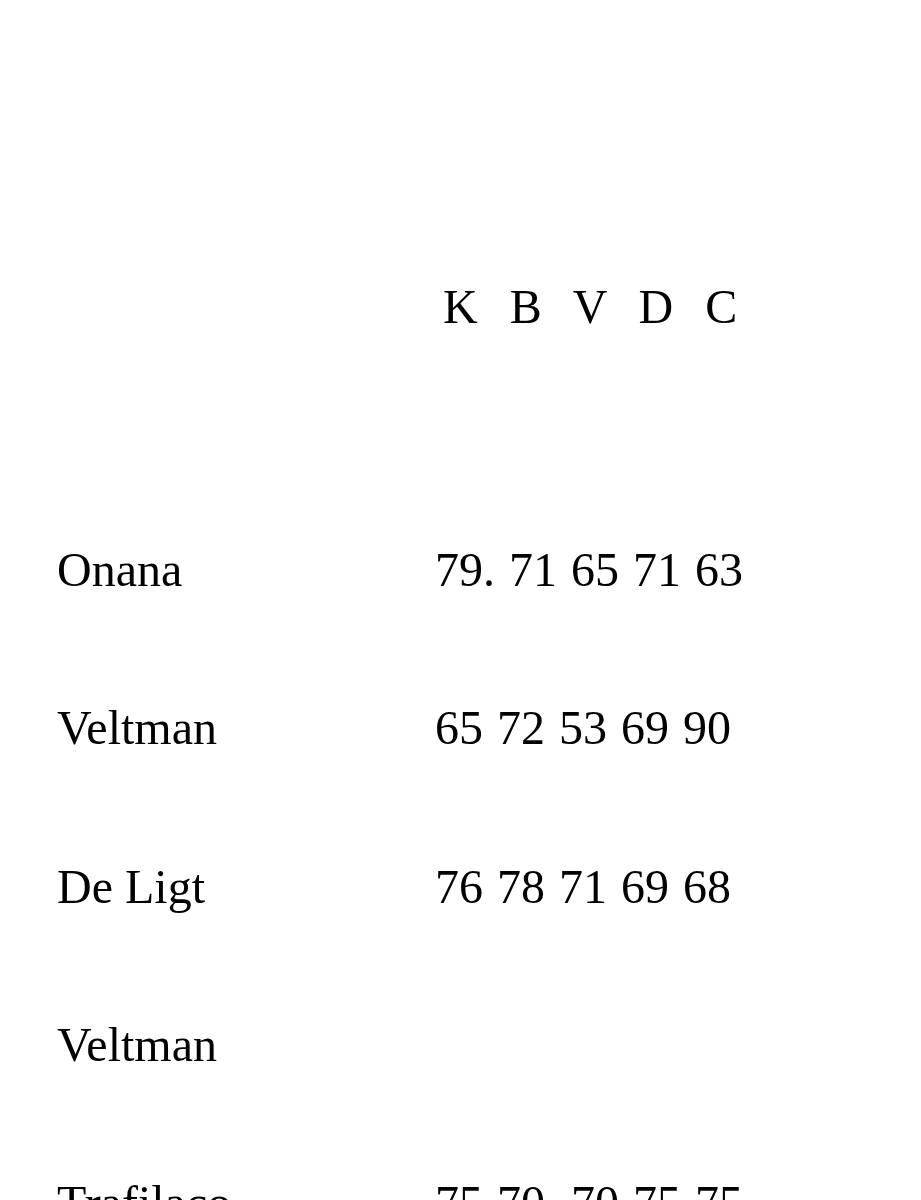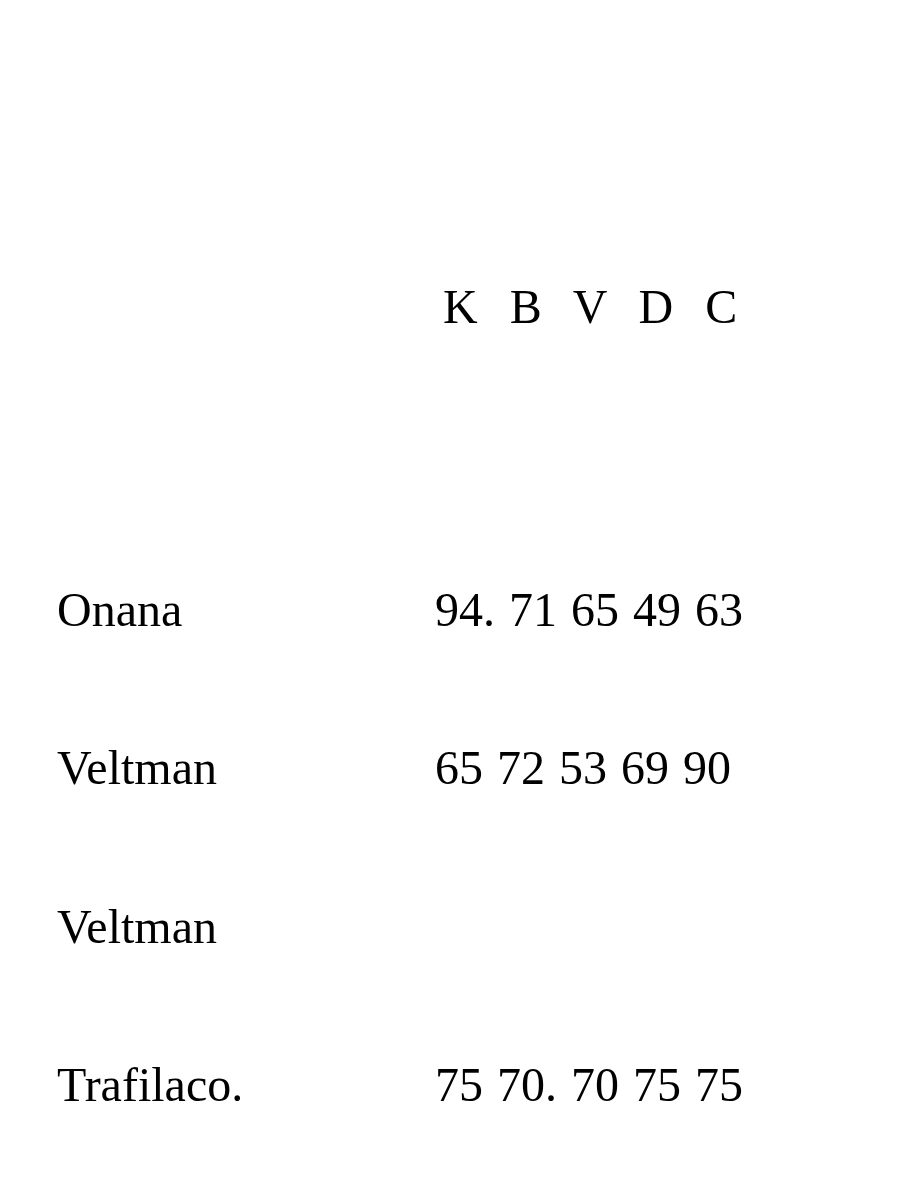--- a/index.html
+++ b/index.html
@@ -26,21 +26,20 @@
     white-space: pre;
   }
   .row {
     display: flex;
     height: 52.7px;
     align-items: baseline;
   }
   .name-cell {
     flex: none;
     width: 378px;
-    margin-top: 40px;
   }
   .vals-cell {
     flex: none;
     word-spacing: 2px;
   }
   .header-row .vals-cell {
     padding-left: 8px;
     word-spacing: 20px;
   }
 </style>
@@ -52,25 +51,29 @@
 
     
     <div class="row header-row">
       <span class="name-cell"></span>
       <span class="vals-cell">K B V D C</span>
     </div>
 
     
     <div class="row">
       <span class="name-cell">Onana</span>
-      <span class="vals-cell">94. 71 65 49 63</span>
+      <span class="vals-cell">79. 71 65 71 63</span>
     </div>
     <div class="row">
       <span class="name-cell">Veltman</span>
       <span class="vals-cell">65 72 53 69 90</span>
+    </div>
+    <div class="row">
+      <span class="name-cell">De Ligt</span>
+      <span class="vals-cell">76 78 71 69 68</span>
     </div>
     <div class="row">
       <span class="name-cell">Veltman</span>
     </div>
     <div class="row">
       <span class="name-cell">Trafilaco.</span>
       <span class="vals-cell">75 70. 70 75 75</span>
     </div>
     
     

